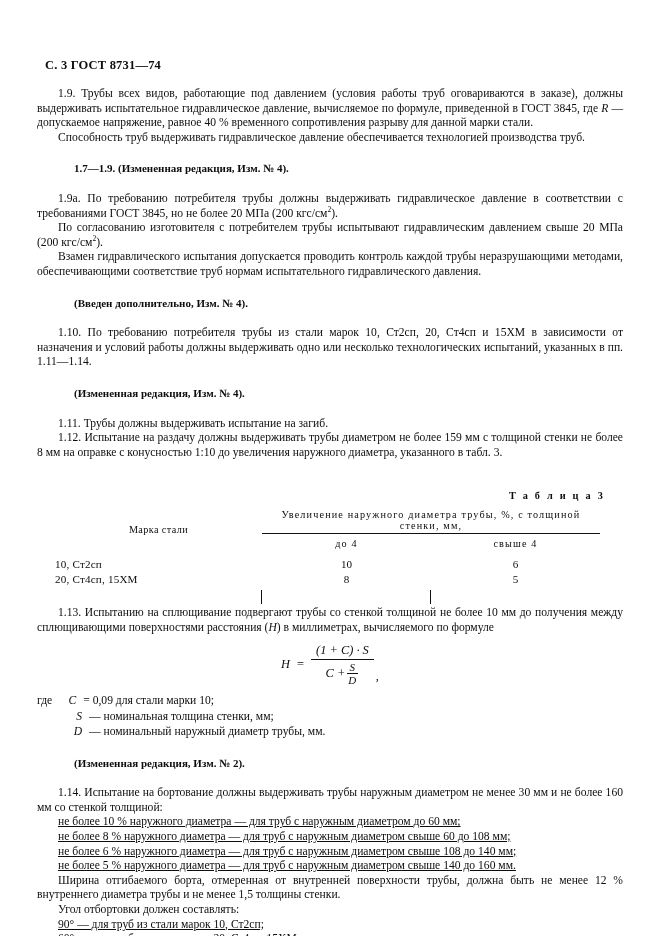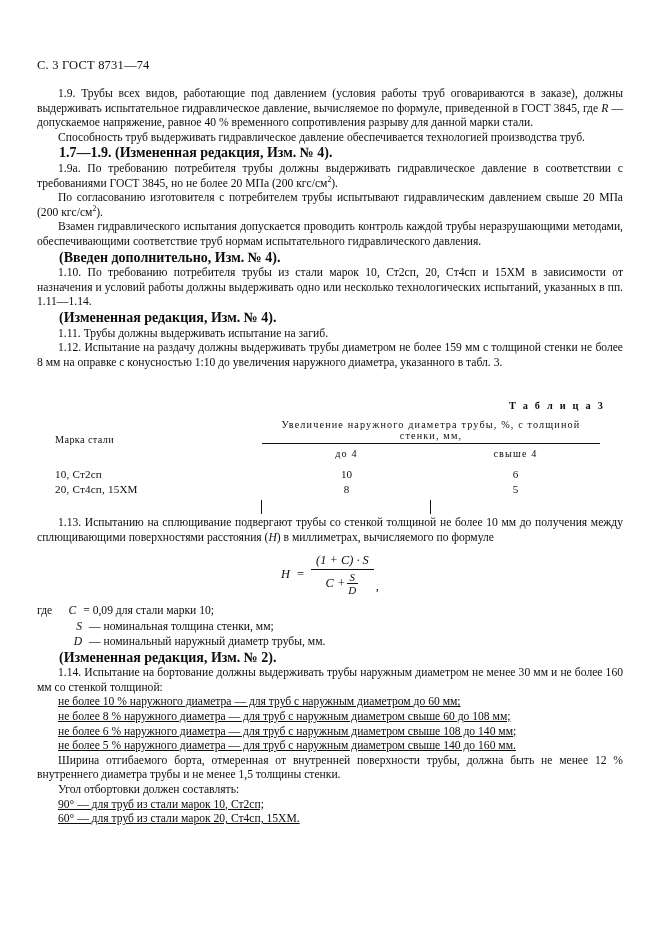--- a/index.html
+++ b/index.html
@@ -24,41 +24,41 @@
   .content {
     position: absolute;
     left: 37px;
     top: 58px;
     width: 586px;
   }
 
   
   .page-header {
     font-size: 12.5px;
-    font-weight: normal;
+    font-weight: bold;
     letter-spacing: 0.2px;
-    margin: 0 0 14px 0;
+    margin: 0 0 14px 8px;
     white-space: nowrap;
   }
 
   
   .para {
     font-size: 11.6px;
     line-height: 14.6px;
     text-align: justify;
     text-justify: inter-word;
     margin: 0;
     hyphens: manual;
   }
   .para.indent { text-indent: 21px; }
   .bold-note {
-    font-size: 14px;
+    font-size: 11px;
     line-height: 14.6px;
     font-weight: bold;
-    margin: 1px;
+    margin: 16px;
     text-indent: 21px;
   }
   .listline {
     font-size: 11.6px;
     line-height: 14.6px;
     margin: 0;
     padding-left: 21px;
     white-space: nowrap;
     text-decoration: underline;
   }
@@ -97,20 +97,21 @@
   }
   .rule-top {
     height: 0;
     border-top: 2.2px solid #111;
   }
   .rule-thin {
     height: 0;
     border-top: 1px solid #111;
   }
   .cell-mark {
+    text-align: center;
     letter-spacing: 0.4px;
   }
   .cell-span {
     text-align: center;
     letter-spacing: 1.15px;
     border-left: 1px solid #111;
   }
   .cell-sub {
     text-align: center;
     letter-spacing: 1.15px;

